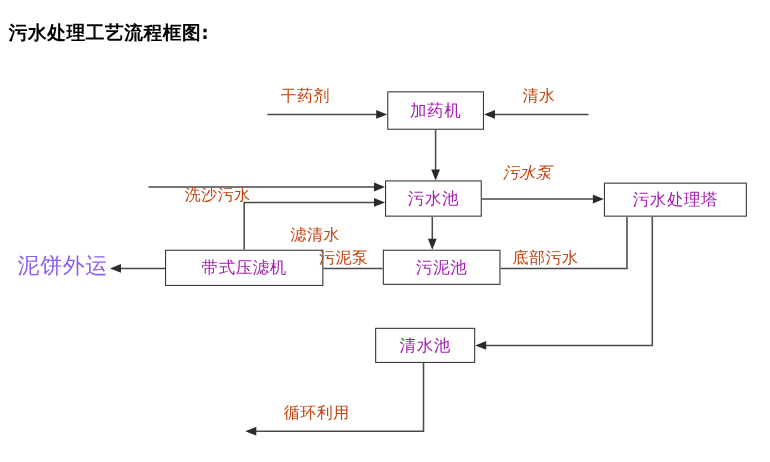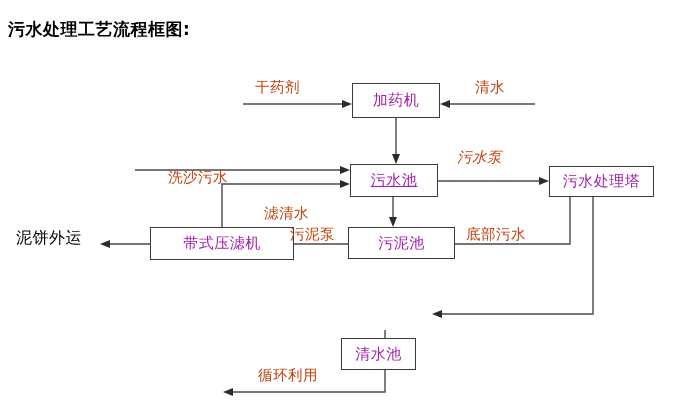--- a/index.html
+++ b/index.html
@@ -42,22 +42,22 @@
   }
   .edge-label {
     position: absolute;
     font-size: 14.5px;
     color: #c2410c;
     white-space: nowrap;
     letter-spacing: 0.5px;
   }
   .term-label {
     position: absolute;
-    font-size: 16px;
-    color: #000000;
+    font-size: 20px;
+    color: #8b5cf6;
     white-space: nowrap;
     letter-spacing: 0.5px;
   }
   svg#wires {
     position: absolute;
     left: 0;
     top: 0;
     width: 700px;
     height: 420px;
     pointer-events: none;
@@ -139,37 +139,37 @@
     <g>
       <polyline points="385,330 385,392 229,392"></polyline>
       <polygon class="head" points="223,392 233,388 233,396"></polygon>
     </g>
   </svg>
 
   <div class="node" style="left:352px; top:83px; width:88px; height:35px;">
     <span>加药机</span>
   </div>
 
-  <div class="node" style="left:350px; top:164px; width:88px; height:33px;text-decoration:underline;">
+  <div class="node" style="left:350px; top:164px; width:88px; height:33px;">
     <span>污水池</span>
   </div>
 
-  <div class="node" style="left:549px; top:166px; width:105px; height:31px;">
+  <div class="node" style="left:549px; top:166px; width:130px; height:31px;">
     <span>污水处理塔</span>
   </div>
 
   <div class="node" style="left:150px; top:227px; width:144px; height:33px;">
     <span>带式压滤机</span>
   </div>
 
   <div class="node" style="left:348px; top:227px; width:107px; height:32px;">
     <span>污泥池</span>
   </div>
 
-  <div class="node" style="left:341px; top:298px; width:75px; height:32px;margin-top:40px;">
+  <div class="node" style="left:341px; top:298px; width:91px; height:32px;">
     <span>清水池</span>
   </div>
 
   <div class="edge-label" style="left:255px; top:78px;">干药剂</div>
 
   <div class="edge-label" style="left:475px; top:78px;">清水</div>
 
   <div class="edge-label" style="left:168px; top:148px;margin-top:20px;">洗沙污水</div>
 
   <div class="edge-label" style="left:232px; top:204px;margin-left:32px;">滤清水</div>

